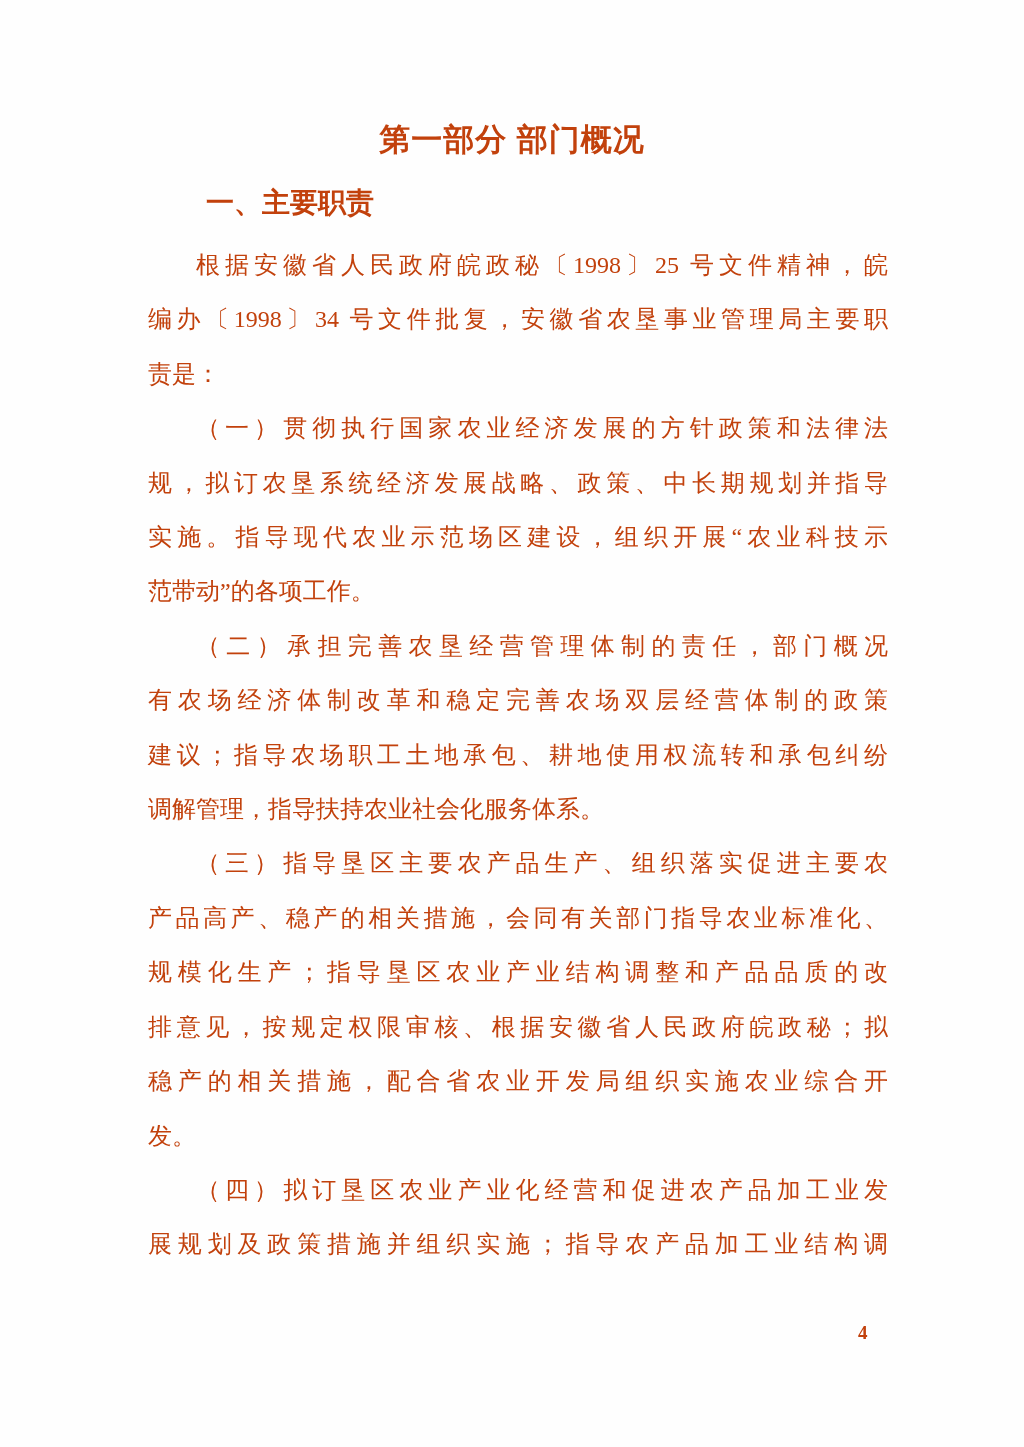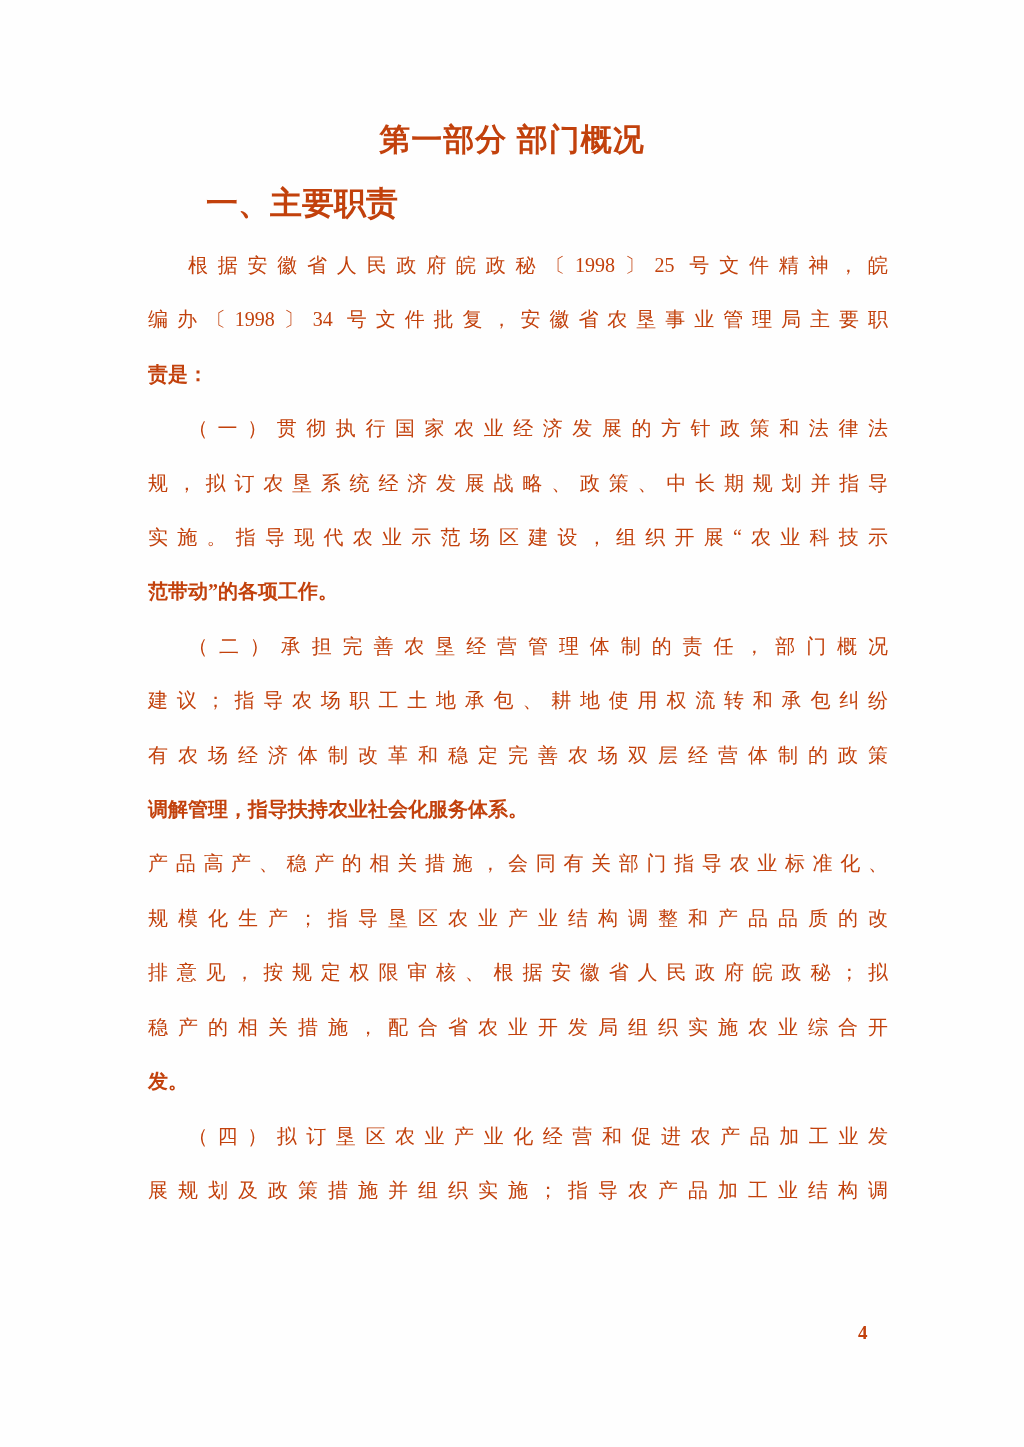--- a/index.html
+++ b/index.html
@@ -28,40 +28,39 @@
     font-size: 31px;
     line-height: 38px;
     letter-spacing: 1px;
   }
   .section-heading {
     position: absolute;
     top: 186px;
     left: 206px;
     font-family: "Liberation Sans", sans-serif;
     font-weight: bold;
-    font-size: 32px;
+    font-size: 28px;
     line-height: 34px;
   }
   .body-text {
     position: absolute;
     top: 238px;
     left: 148px;
     width: 740px;
-    font-size: 20px;
+    font-size: 24px;
     line-height: 54.4px;
   }
   .line {
     text-align: justify;
     text-align-last: justify;
     text-justify: inter-character;
   }
   .line.end {
     text-align: left;
     text-align-last: left;
-    font-weight: bold;
   }
   .line.indent {
     text-indent: 2em;
   }
   .page-number {
     position: absolute;
     top: 1322px;
     left: 858px;
     font-size: 19px;
     font-weight: bold;
@@ -79,23 +78,24 @@
 
   <div class="body-text">
     <div class="line indent">根据安徽省人民政府皖政秘〔1998〕25 号文件精神，皖</div>
     <div class="line">编办〔1998〕34 号文件批复，安徽省农垦事业管理局主要职</div>
     <div class="line end">责是：</div>
     <div class="line indent">（一）贯彻执行国家农业经济发展的方针政策和法律法</div>
     <div class="line">规，拟订农垦系统经济发展战略、政策、中长期规划并指导</div>
     <div class="line">实施。指导现代农业示范场区建设，组织开展“农业科技示</div>
     <div class="line end">范带动”的各项工作。</div>
     <div class="line indent">（二）承担完善农垦经营管理体制的责任，部门概况</div>
+    <div class="line">有农场经济体制改革和稳定完善农场双层经营体制的政策</div>
     <div class="line">建议；指导农场职工土地承包、耕地使用权流转和承包纠纷</div>
-    <div class="line">有农场经济体制改革和稳定完善农场双层经营体制的政策</div>
     <div class="line end">调解管理，指导扶持农业社会化服务体系。</div>
+    <div class="line indent">（三）指导垦区主要农产品生产、组织落实促进主要农</div>
     <div class="line">产品高产、稳产的相关措施，会同有关部门指导农业标准化、</div>
     <div class="line">规模化生产；指导垦区农业产业结构调整和产品品质的改</div>
     <div class="line">排意见，按规定权限审核、根据安徽省人民政府皖政秘；拟</div>
     <div class="line">稳产的相关措施，配合省农业开发局组织实施农业综合开</div>
     <div class="line end">发。</div>
     <div class="line indent">（四）拟订垦区农业产业化经营和促进农产品加工业发</div>
     <div class="line">展规划及政策措施并组织实施；指导农产品加工业结构调</div>
   </div>
 
   <div class="page-number">4</div>

